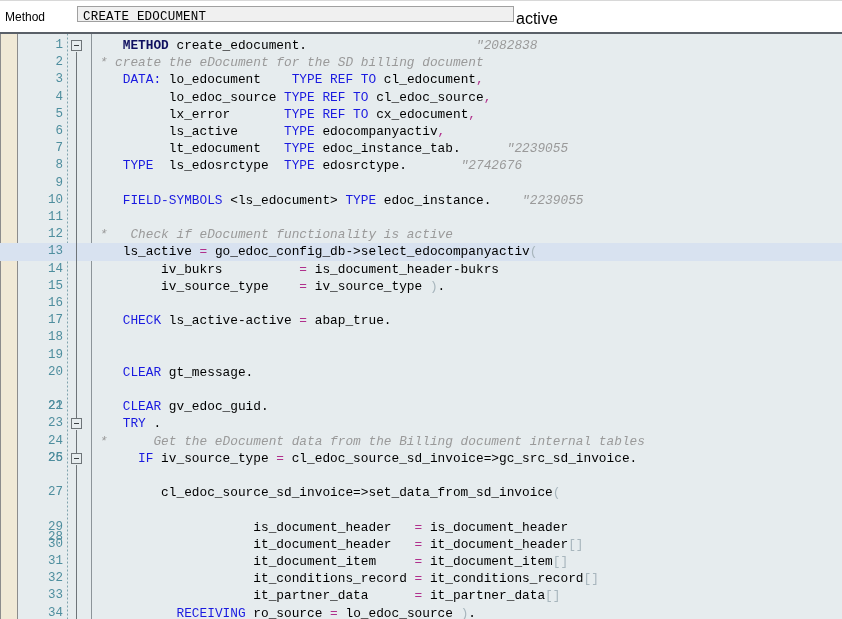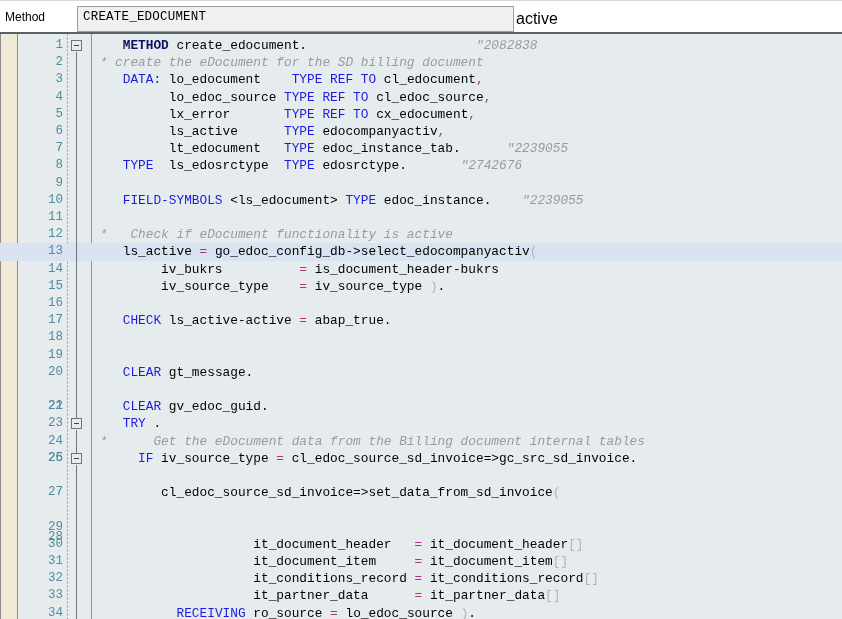--- a/index.html
+++ b/index.html
@@ -16,21 +16,21 @@
     border-top:1px solid #d8d8d8;
     box-sizing:border-box;
   }
   #method-label{
     position:absolute;left:5px;top:9px;
     font-size:12px;color:#000;
     font-family:"Liberation Sans",sans-serif;
     white-space:nowrap;
   }
   #method-input{
-    position:absolute;left:77px;top:5px;width:437px;height:26px;
+    position:absolute;left:77px;top:5px;width:437px;height:16px;
     background:#f0f0f0;
     border:1px solid #a0a0a0;
     box-sizing:border-box;
     font-family:"Liberation Mono",monospace;
     font-size:12.5px;color:#000;
     line-height:20px;
     padding:0 0 0 5px;
     letter-spacing:0.2px;
     white-space:nowrap;overflow:hidden;
   }
@@ -248,20 +248,21 @@
       </div>
       <div class="row" style="top: 450.2px;">
         <div class="lineno">27</div>
         <div class="codetext"><span class="plain">         cl_edoc_source_sd_invoice=&gt;set_data_from_sd_invoice</span><span class="brk">(</span></div>
       </div>
       <div class="row" style="top: 467.4px; margin-top: 28px;">
         <div class="lineno">28</div>
       </div>
       <div class="row" style="top: 484.6px;">
         <div class="lineno">29</div>
+        <div class="codetext"><span class="plain">                     is_document_header   </span><span class="op">=</span><span class="plain"> is_document_header</span></div>
       </div>
       <div class="row" style="top: 501.8px;">
         <div class="lineno">30</div>
         <div class="codetext"><span class="plain">                     it_document_header   </span><span class="op">=</span><span class="plain"> it_document_header</span><span class="brk">[]</span></div>
       </div>
       <div class="row" style="top: 519px;">
         <div class="lineno">31</div>
         <div class="codetext"><span class="plain">                     it_document_item     </span><span class="op">=</span><span class="plain"> it_document_item</span><span class="brk">[]</span></div>
       </div>
       <div class="row" style="top: 536.2px;">

